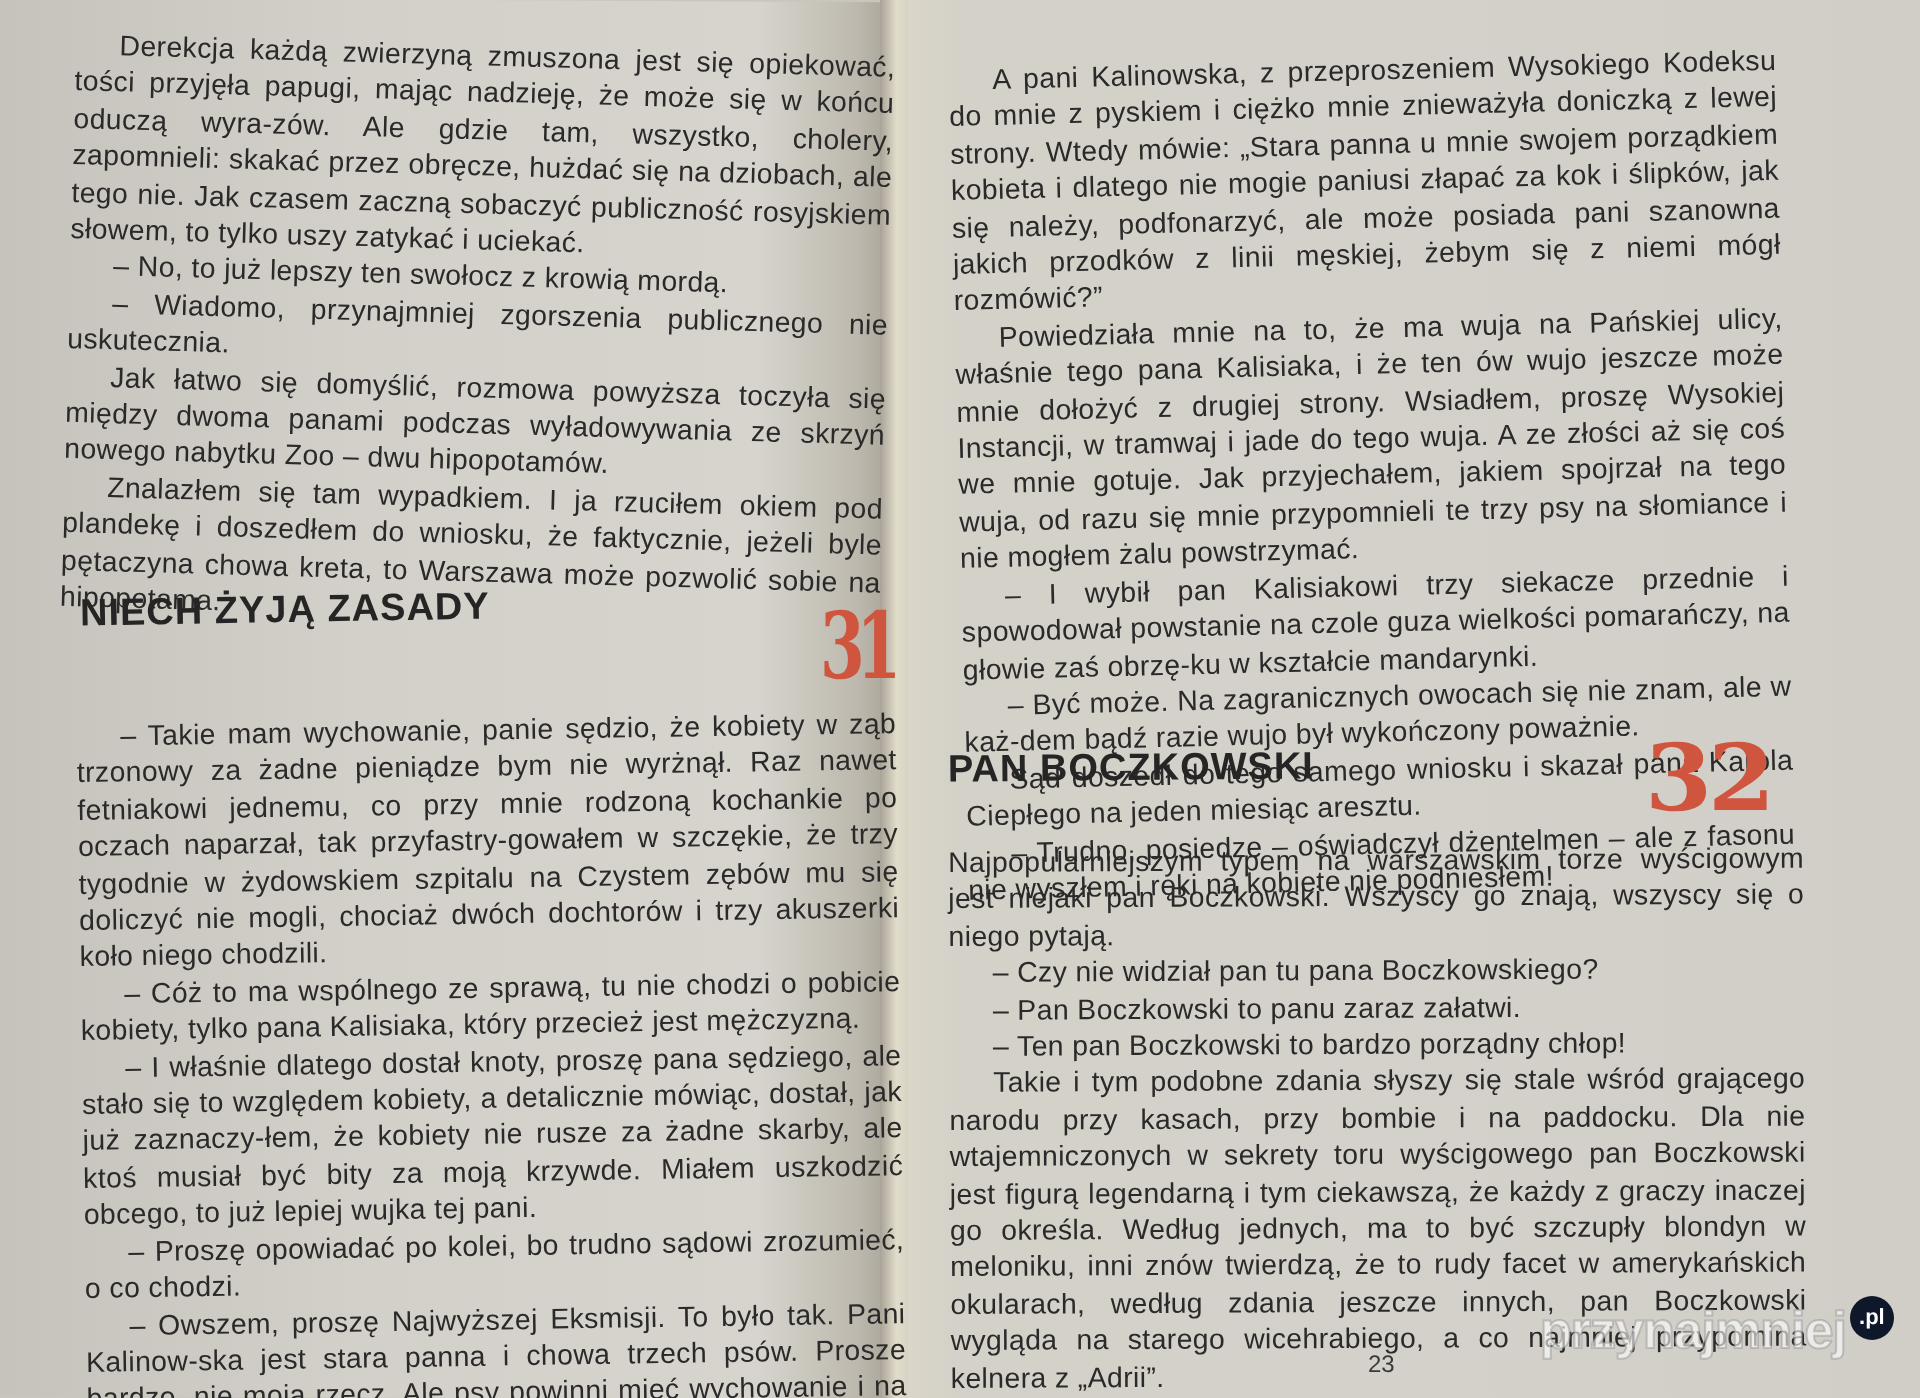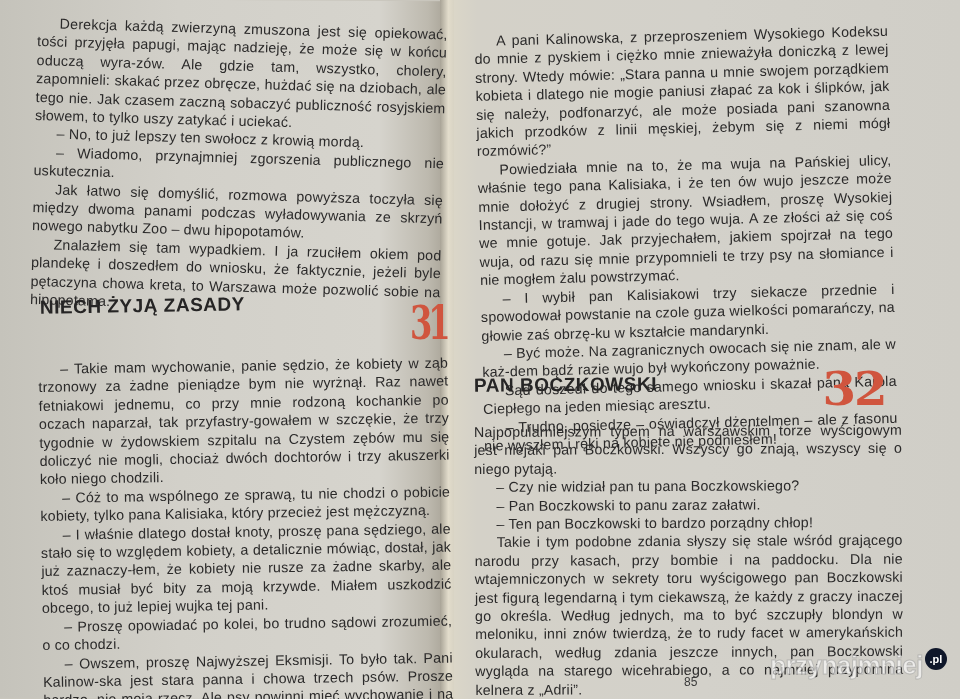--- a/index.html
+++ b/index.html
@@ -101,18 +101,18 @@
 
 <div class="text-block right-bottom">
   <p class="cont">Najpopularniejszym typem na warszawskim torze wyścigowym jest niejaki pan Boczkowski. Wszyscy go znają, wszyscy się o niego pytają.</p>
   <p class="indent">– Czy nie widział pan tu pana Boczkowskiego?</p>
   <p class="indent">– Pan Boczkowski to panu zaraz załatwi.</p>
   <p class="indent">– Ten pan Boczkowski to bardzo porządny chłop!</p>
   <p class="indent">Takie i tym podobne zdania słyszy się stale wśród grającego narodu przy kasach, przy bombie i na paddocku. Dla nie wtajemniczonych w sekrety toru wyścigowego pan Boczkowski jest figurą legendarną i tym ciekawszą, że każdy z graczy inaczej go określa. Według jednych, ma to być szczupły blondyn w meloniku, inni znów twierdzą, że to rudy facet w amerykańskich okularach, według zdania jeszcze innych, pan Boczkowski wygląda na starego wicehrabiego, a co najmniej przypomina kelnera z „Adrii”.</p>
   <p class="indent">Kto wie, czy by ta drażniąca tajemnica w ogóle została wyjaśniona, gdyby nie skromna sprawa o dwa złote w sądzie grodzkim. Tu się dopiero okazało, że przede wszystkim pan Boczkowski musi zeza, nosi</p>
 </div>
 
-<div class="page-number">85</div>
+<div class="page-number">23</div>
 
 <div class="watermark">
   <span class="watermark-text">przynajmniej</span>
   <span class="watermark-badge">.pl</span>
 </div>
 
 </body></html>

